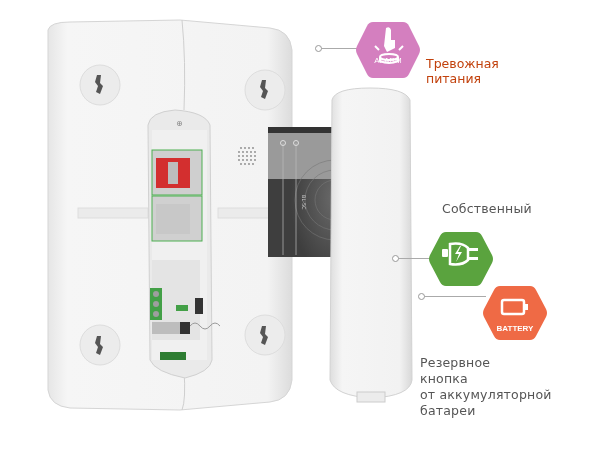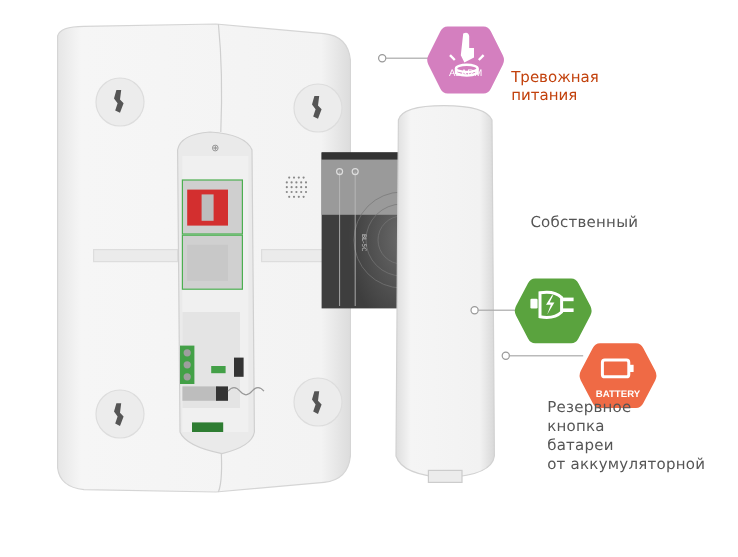--- a/index.html
+++ b/index.html
@@ -1,19 +1,19 @@
 <!DOCTYPE html>
 <html><head>
 <meta charset="utf-8">
 <style>
   html,body{margin:0;padding:0;}
   body{width:615px;height:464px;background:#ffffff;position:relative;overflow:hidden;font-family:"DejaVu Sans","Liberation Sans",sans-serif;}
   .abs{position:absolute;}
   .label{color:#c2410c;font-size:12.5px;line-height:15px;}
-  .label-r{color:#555;font-size:12.5px;line-height:16px;letter-spacing:0.2px;}
+  .label-r{color:#555;font-size:12.5px;line-height:16px;letter-spacing:0.2px;margin-top:24px;}
   .hex{position:absolute;}
   .hex-text{position:absolute;left:0;right:0;text-align:center;color:#fff;font-family:"Liberation Sans",sans-serif;font-size:9px;}
   .leader{position:absolute;height:1px;background:#aaa;}
   .dot{position:absolute;width:5px;height:5px;border:1px solid #999;border-radius:50%;background:#fff;}
 </style>
 </head>
 <body>
 
 <div class="abs" style="left:0;top:0;width:615px;height:464px;">
   <svg width="615" height="464" viewBox="0 0 615 464">
@@ -160,18 +160,18 @@
 <div class="dot" style="left:418px;top:293px;"></div>
 <div class="leader" style="left:424px;top:296px;width:62px;"></div>
 <div class="hex" style="left:482px;top:284px;width:66px;height:58px;font-weight:bold;">
   <svg width="66" height="58" viewBox="0 0 66 58">
     <path d="M18 2 L48 2 Q52 2 54 6 L64 25 Q66 29 64 33 L54 52 Q52 56 48 56 L18 56 Q14 56 12 52 L2 33 Q0 29 2 25 L12 6 Q14 2 18 2 Z" fill="#ef6a45"></path>
     <rect x="20" y="16" width="22" height="14" rx="2" fill="none" stroke="#fff" stroke-width="2.5"></rect>
     <rect x="43" y="20" width="3" height="6" fill="#fff"></rect>
   </svg>
   <div class="hex-text" style="top:40px;font-size:8px;">BATTERY</div>
 </div>
-<div class="abs label-r" style="left:456px;top:331px;">
+<div class="abs label-r" style="left:420px;top:331px;">
   <div>Резервное</div>
   <div>кнопка</div>
+  <div>от аккумуляторной</div>
   <div>батареи</div>
-  <div>от аккумуляторной</div>
 </div>
 
 </body></html>

